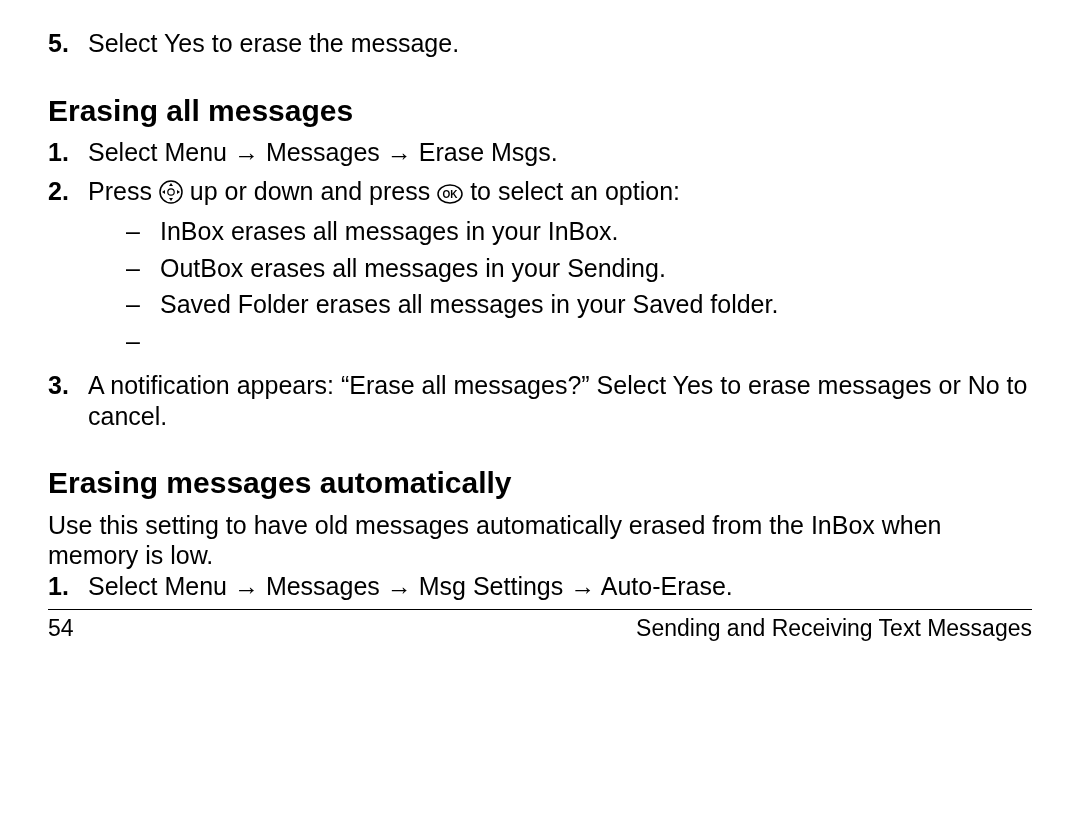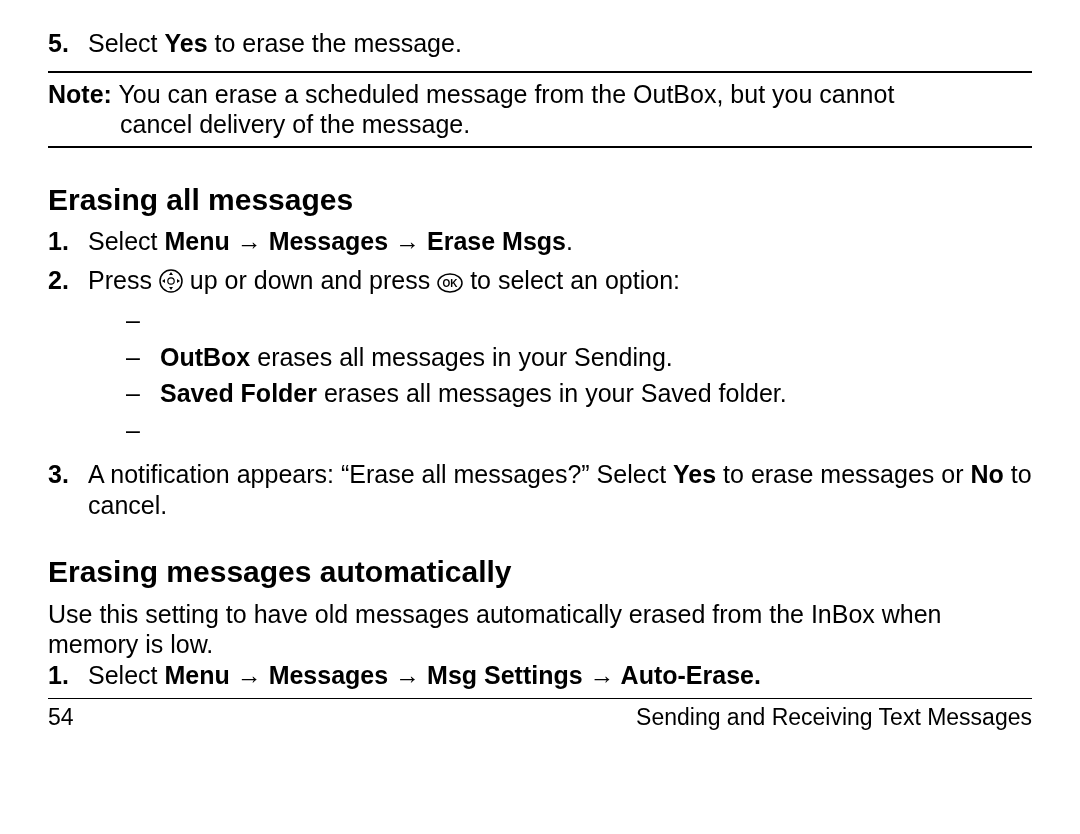--- a/index.html
+++ b/index.html
@@ -10,21 +10,21 @@
     background: #fff;
     font-family: Arial, Helvetica, sans-serif;
     color: #000;
   }
   .page {
     padding: 28px 48px 0 48px;
     box-sizing: border-box;
     font-size: 25px;
     line-height: 1.22;
   }
-  .bold { font-weight: bold; }
+  .bold { font-weight: normal; }
   .ol-item {
     display: flex;
     margin-bottom: 8px;
   }
   .ol-num {
     width: 40px;
     flex-shrink: 0;
     font-weight: bold;
   }
   .ol-body {
@@ -76,26 +76,20 @@
 
 <div class="page">
 
   <div class="ol-item">
     <div class="ol-num">5.</div>
     <div class="ol-body">
       <span>Select </span><span class="bold">Yes</span><span> to erase the message.</span>
     </div>
   </div>
 
-  <div class="note-block">
-    <div>
-      <span class="bold">Note:</span><span> You can erase a scheduled message from the OutBox, but you cannot</span>
-    </div>
-    <div class="note-body">cancel delivery of the message.</div>
-  </div>
 
   <h2 class="section">Erasing all messages</h2>
 
   <div class="ol-item">
     <div class="ol-num">1.</div>
     <div class="ol-body">
       <span>Select </span><span class="bold">Menu</span><span class="bold arrow"> → </span><span class="bold">Messages</span><span class="bold arrow"> → </span><span class="bold">Erase Msgs</span><span>.</span>
     </div>
   </div>
 
@@ -118,20 +112,21 @@
         <svg width="26" height="20" viewBox="0 0 26 20">
           <ellipse cx="13" cy="10" rx="12" ry="9" fill="none" stroke="#000" stroke-width="1.5"></ellipse>
           <text x="13" y="14" text-anchor="middle" font-size="10" font-family="Arial" font-weight="bold">OK</text>
         </svg>
       </span>
       <span> to select an option:</span>
 
       <div class="dash-list">
         <div class="dash-item">
           <div class="dash">–</div>
+          <div><span class="bold">InBox</span><span> erases all messages in your InBox.</span></div>
         </div>
         <div class="dash-item">
           <div class="dash">–</div>
           <div><span class="bold">OutBox</span><span> erases all messages in your Sending.</span></div>
         </div>
         <div class="dash-item">
           <div class="dash">–</div>
           <div><span class="bold">Saved Folder</span><span> erases all messages in your Saved folder.</span></div>
         </div>
         <div class="dash-item">

